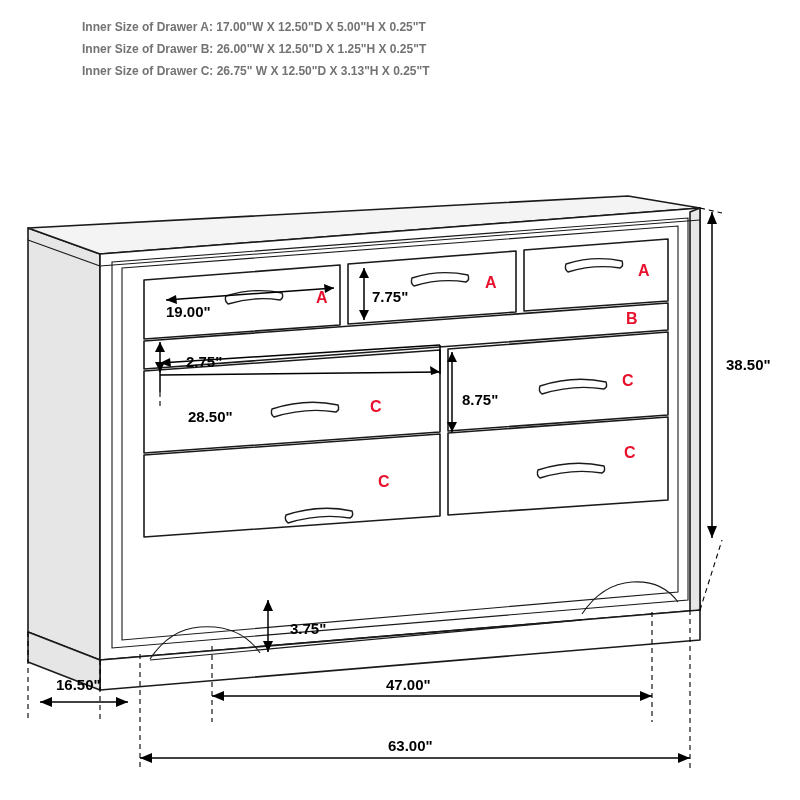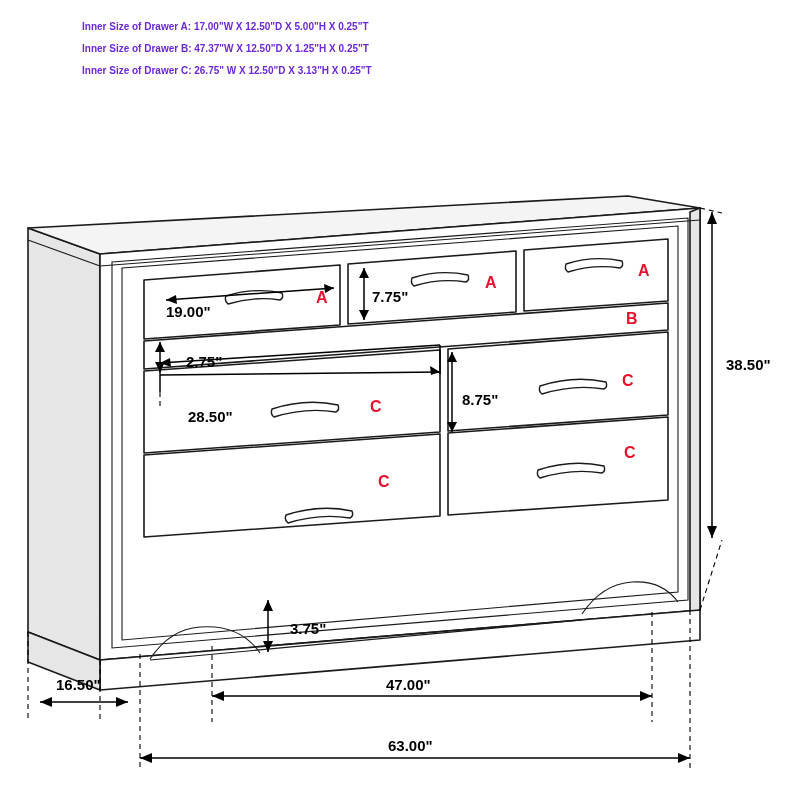--- a/index.html
+++ b/index.html
@@ -20,23 +20,23 @@
     width: 800px;
     height: 800px;
   }
   .spec-block {
     position: absolute;
     left: 82px;
     top: 16px;
     width: 700px;
   }
   .spec-line {
-    font-size: 10px;
+    font-size: 12px;
     font-weight: bold;
-    color: #6d28d9;
+    color: #737373;
     line-height: 22px;
     white-space: nowrap;
   }
   svg.diagram {
     position: absolute;
     left: 0;
     top: 0;
     width: 800px;
     height: 800px;
   }
@@ -90,21 +90,21 @@
     stroke-width: 1.4;
   }
 </style>
 </head>
 <body>
 
 <div id="stage">
 
   <div class="spec-block">
     <div class="spec-line">Inner Size of Drawer A: 17.00"W X 12.50"D X 5.00"H X 0.25"T</div>
-    <div class="spec-line">Inner Size of Drawer B: 47.37"W X 12.50"D X 1.25"H X 0.25"T</div>
+    <div class="spec-line">Inner Size of Drawer B: 26.00"W X 12.50"D X 1.25"H X 0.25"T</div>
     <div class="spec-line">Inner Size of Drawer C: 26.75" W X 12.50"D X 3.13"H X 0.25"T</div>
   </div>
 
   <svg class="diagram" viewBox="0 0 800 800">
 
     <defs>
       <pattern id="glitter" x="0" y="0" width="14" height="10" patternUnits="userSpaceOnUse">
         <rect width="14" height="10" fill="#ffffff"></rect>
         <circle cx="1.5" cy="2" r="1.1" fill="#222"></circle>
         <circle cx="6" cy="6.5" r="1.3" fill="#222"></circle>

